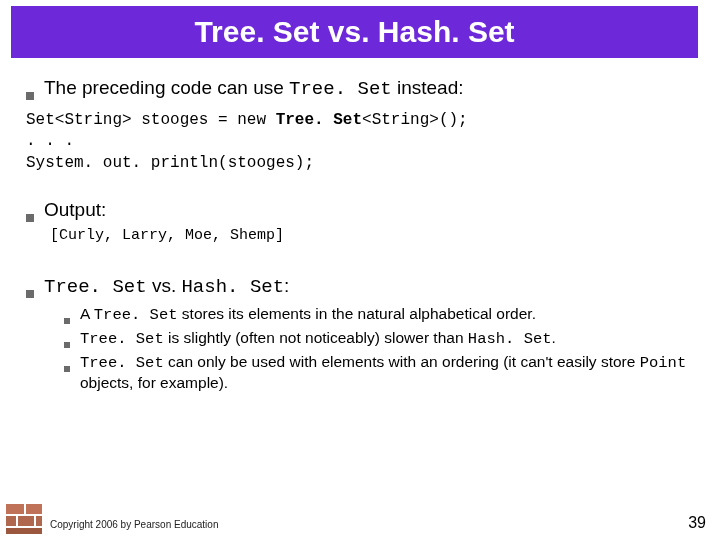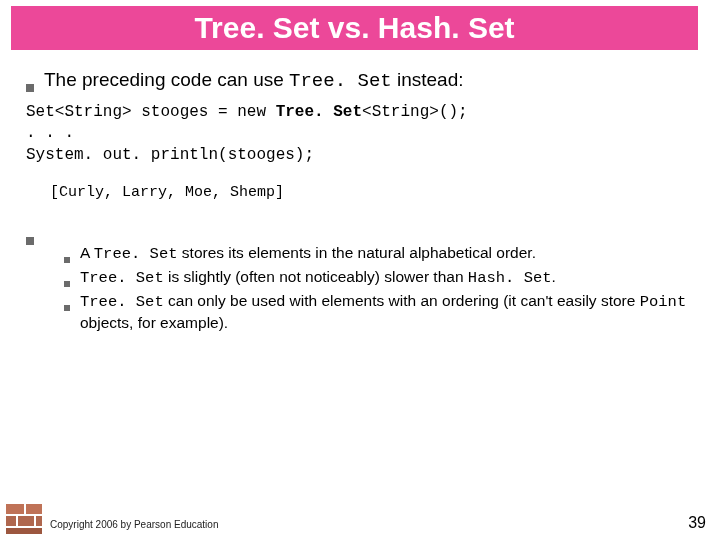--- a/index.html
+++ b/index.html
@@ -7,23 +7,23 @@
     padding: 0;
     width: 720px;
     height: 540px;
     background: #ffffff;
     font-family: Verdana, Geneva, sans-serif;
     color: #000;
     overflow: hidden;
     position: relative;
   }
   .title-bar {
-    background: #ec4899;
+    background: #6d28d9;
     margin: 6px 22px 0 11px;
-    height: 44px;
+    height: 52px;
     display: flex;
     align-items: center;
     justify-content: center;
   }
   .title-bar h1 {
     color: #fff;
     font-size: 30px;
     font-weight: bold;
     margin: 0;
     font-family: Verdana, Geneva, sans-serif;
@@ -139,26 +139,33 @@
       <span>The preceding code can use </span><span class="mono">Tree. Set</span><span> instead:</span>
     </div>
   </div>
 
   <div class="code-block"><span>Set&lt;String&gt; stooges = new </span><b><span>Tree. Set</span></b><span>&lt;String&gt;();</span>
 <span>. . .</span>
 <span>System. out. println(stooges);</span></div>
 
   <div class="gap"></div>
 
+  <div class="bullet-row">
+    <div class="sq"></div>
+    <div class="main-text">Output:</div>
+  </div>
   <div class="output-block">[Curly, Larry, Moe, Shemp]</div>
 
   <div class="gap-lg"></div>
 
   <div class="bullet-row">
     <div class="sq"></div>
+    <div class="main-text">
+      <span class="mono">Tree. Set</span><span> vs. </span><span class="mono">Hash. Set</span><span>:</span>
+    </div>
   </div>
 
   <div class="sub-list">
     <div class="sub-row">
       <div class="sq small"></div>
       <div class="sub-text">
         <span>A </span><span class="mono">Tree. Set</span><span> stores its elements in the natural alphabetical order.</span>
       </div>
     </div>
     <div class="sub-row">

